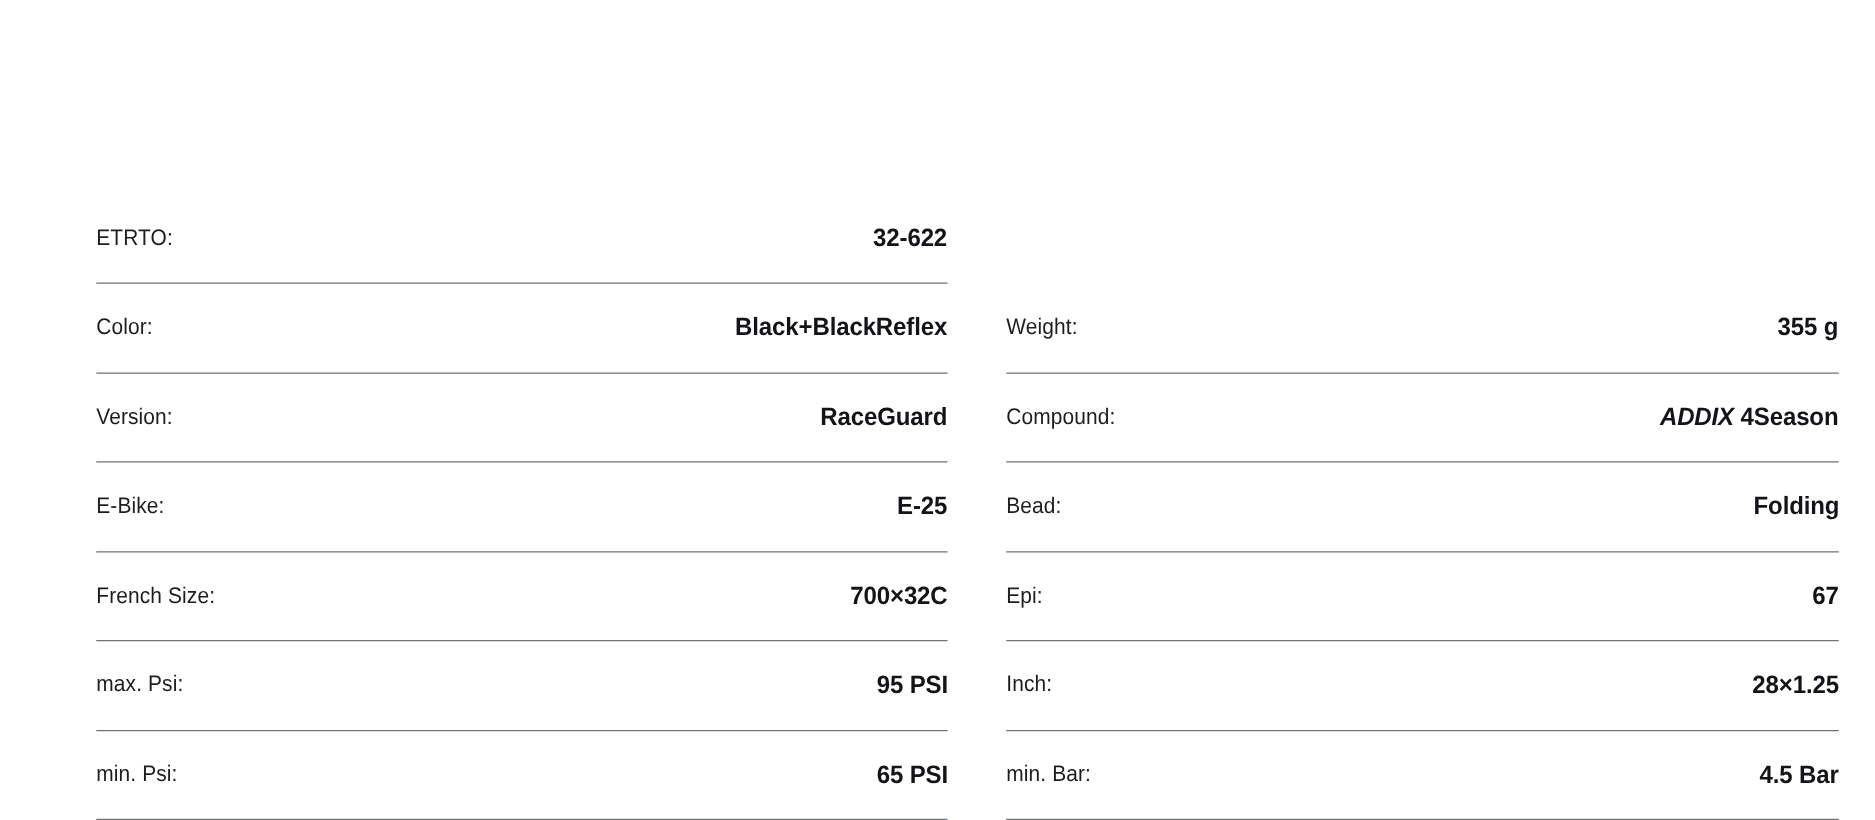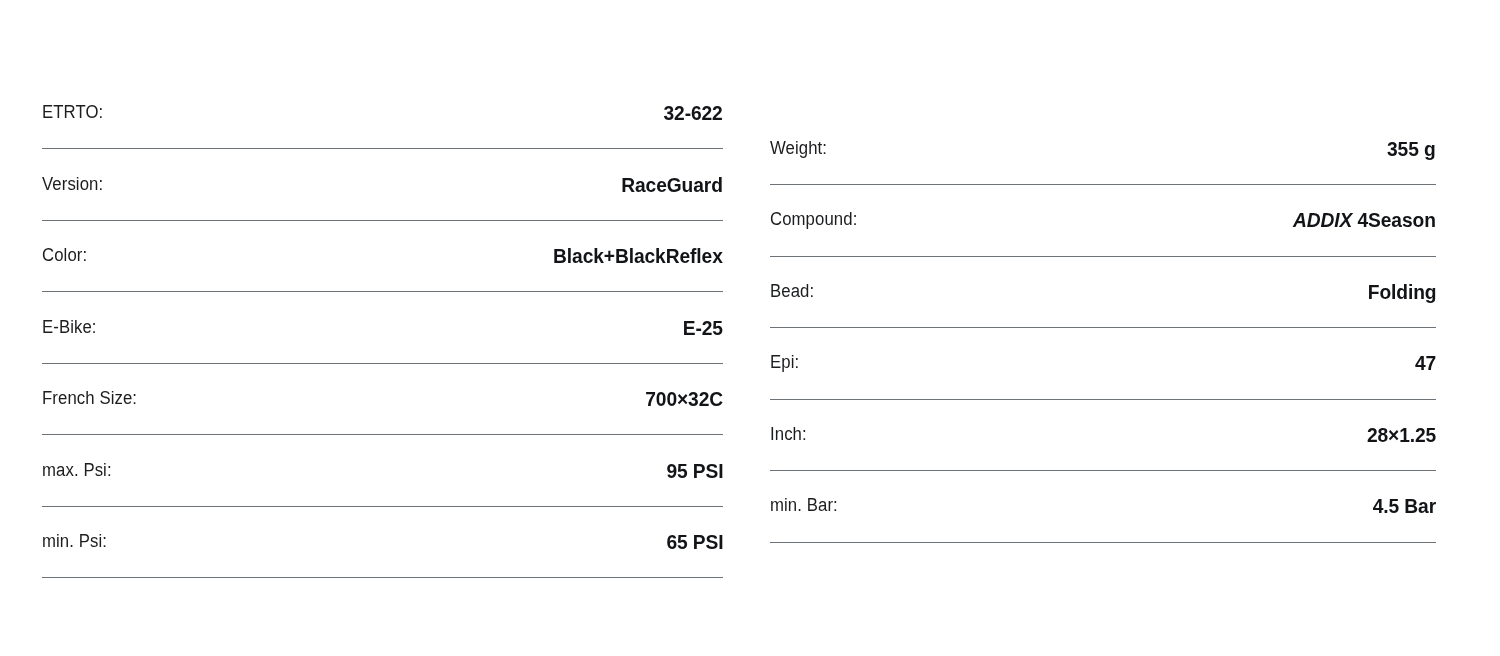--- a/index.html
+++ b/index.html
@@ -15,21 +15,22 @@
     -webkit-font-smoothing: antialiased;
     overflow: hidden;
   }
 
   .spec-sheet {
     position: relative;
     width: 1247px;
     height: 656px;
     box-sizing: border-box;
     display: flex;
-    align-items: center;
+    align-items: flex-end;
+    margin-left: 35px;
   }
 
   .spec-column {
     box-sizing: border-box;
     flex: 0 0 750px;
     width: 750px;
     padding-top: 0;
   }
 
   .spec-column.left  { padding-left: 42px;  padding-right: 27px; }
@@ -80,27 +81,27 @@
 <div class="spec-sheet">
 
   <div class="spec-column left">
 
     <div class="spec-row">
       <span class="spec-label">ETRTO:</span>
       <span class="spec-value">32-622</span>
     </div>
 
     <div class="spec-row">
-      <span class="spec-label">Version:</span>
-      <span class="spec-value">RaceGuard</span>
+      <span class="spec-label">Color:</span>
+      <span class="spec-value">Black+BlackReflex</span>
     </div>
 
     <div class="spec-row">
-      <span class="spec-label">Color:</span>
-      <span class="spec-value">Black+BlackReflex</span>
+      <span class="spec-label">Version:</span>
+      <span class="spec-value">RaceGuard</span>
     </div>
 
     <div class="spec-row">
       <span class="spec-label">E-Bike:</span>
       <span class="spec-value">E-25</span>
     </div>
 
     <div class="spec-row">
       <span class="spec-label">French Size:</span>
       <span class="spec-value">700×32C</span>
@@ -132,21 +133,21 @@
       <span class="spec-value"><span class="oblique">ADDIX</span><span> 4Season</span></span>
     </div>
 
     <div class="spec-row">
       <span class="spec-label">Bead:</span>
       <span class="spec-value">Folding</span>
     </div>
 
     <div class="spec-row">
       <span class="spec-label">Epi:</span>
-      <span class="spec-value">47</span>
+      <span class="spec-value">67</span>
     </div>
 
     <div class="spec-row">
       <span class="spec-label">Inch:</span>
       <span class="spec-value">28×1.25</span>
     </div>
 
 
 
     <div class="spec-row">

